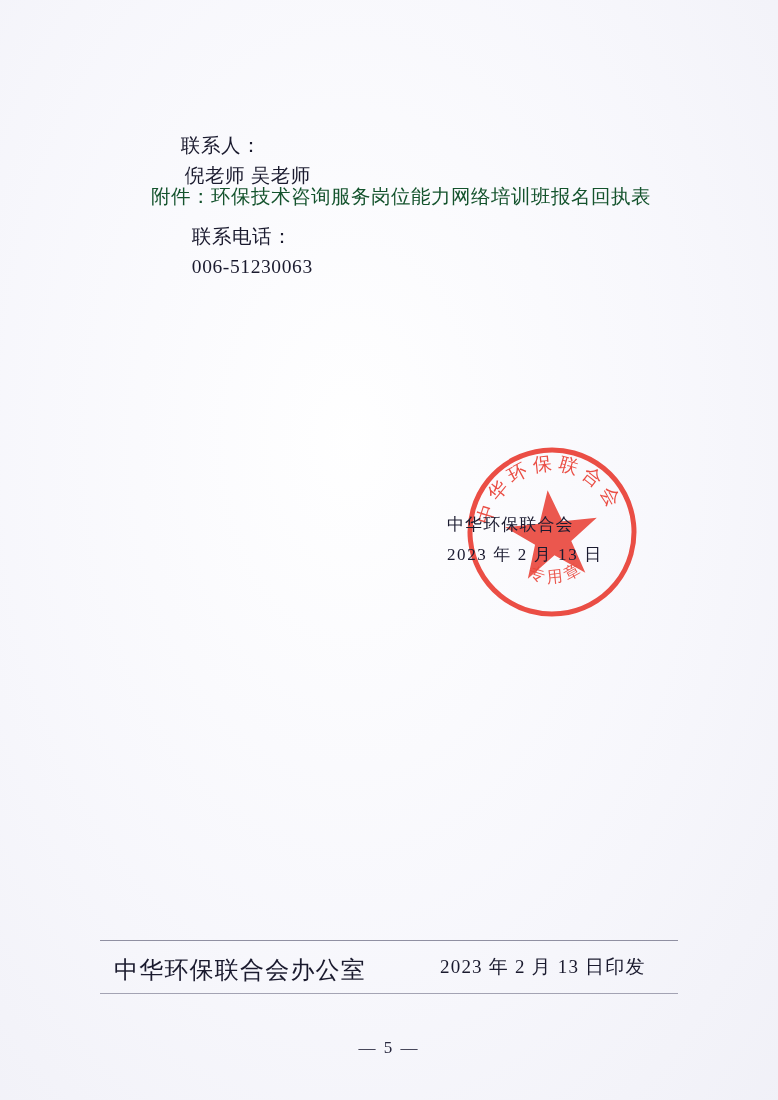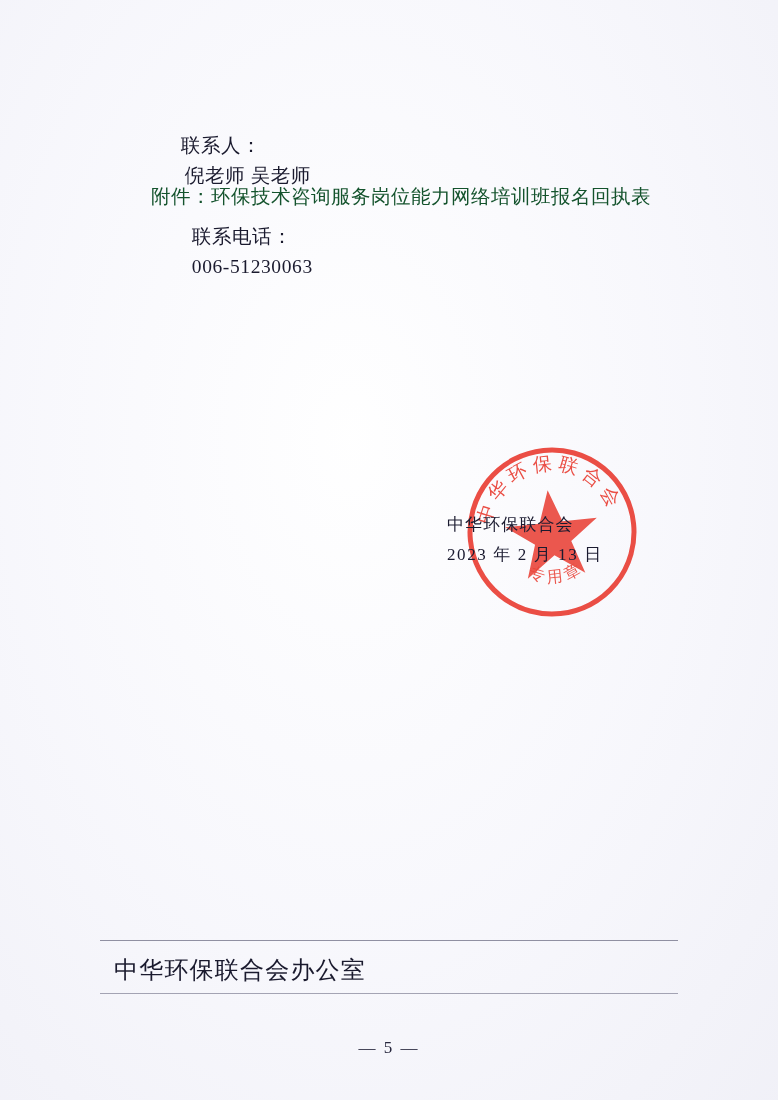--- a/index.html
+++ b/index.html
@@ -183,19 +183,20 @@
 
     <div class="sign-block">
       <div class="sign-org">中华环保联合会</div>
       <div class="sign-date">2023 年 2 月 13 日</div>
     </div>
 
     <div class="footer">
       <div class="rule"></div>
       <div class="footer-row">
         <div class="footer-left">中华环保联合会办公室</div>
+        <div class="footer-right">2023 年 2 月 13 日印发</div>
       </div>
       <div class="rule thin"></div>
     </div>
 
     <div class="page-number">— 5 —</div>
   </div>
 </div>
 
 </body></html>

